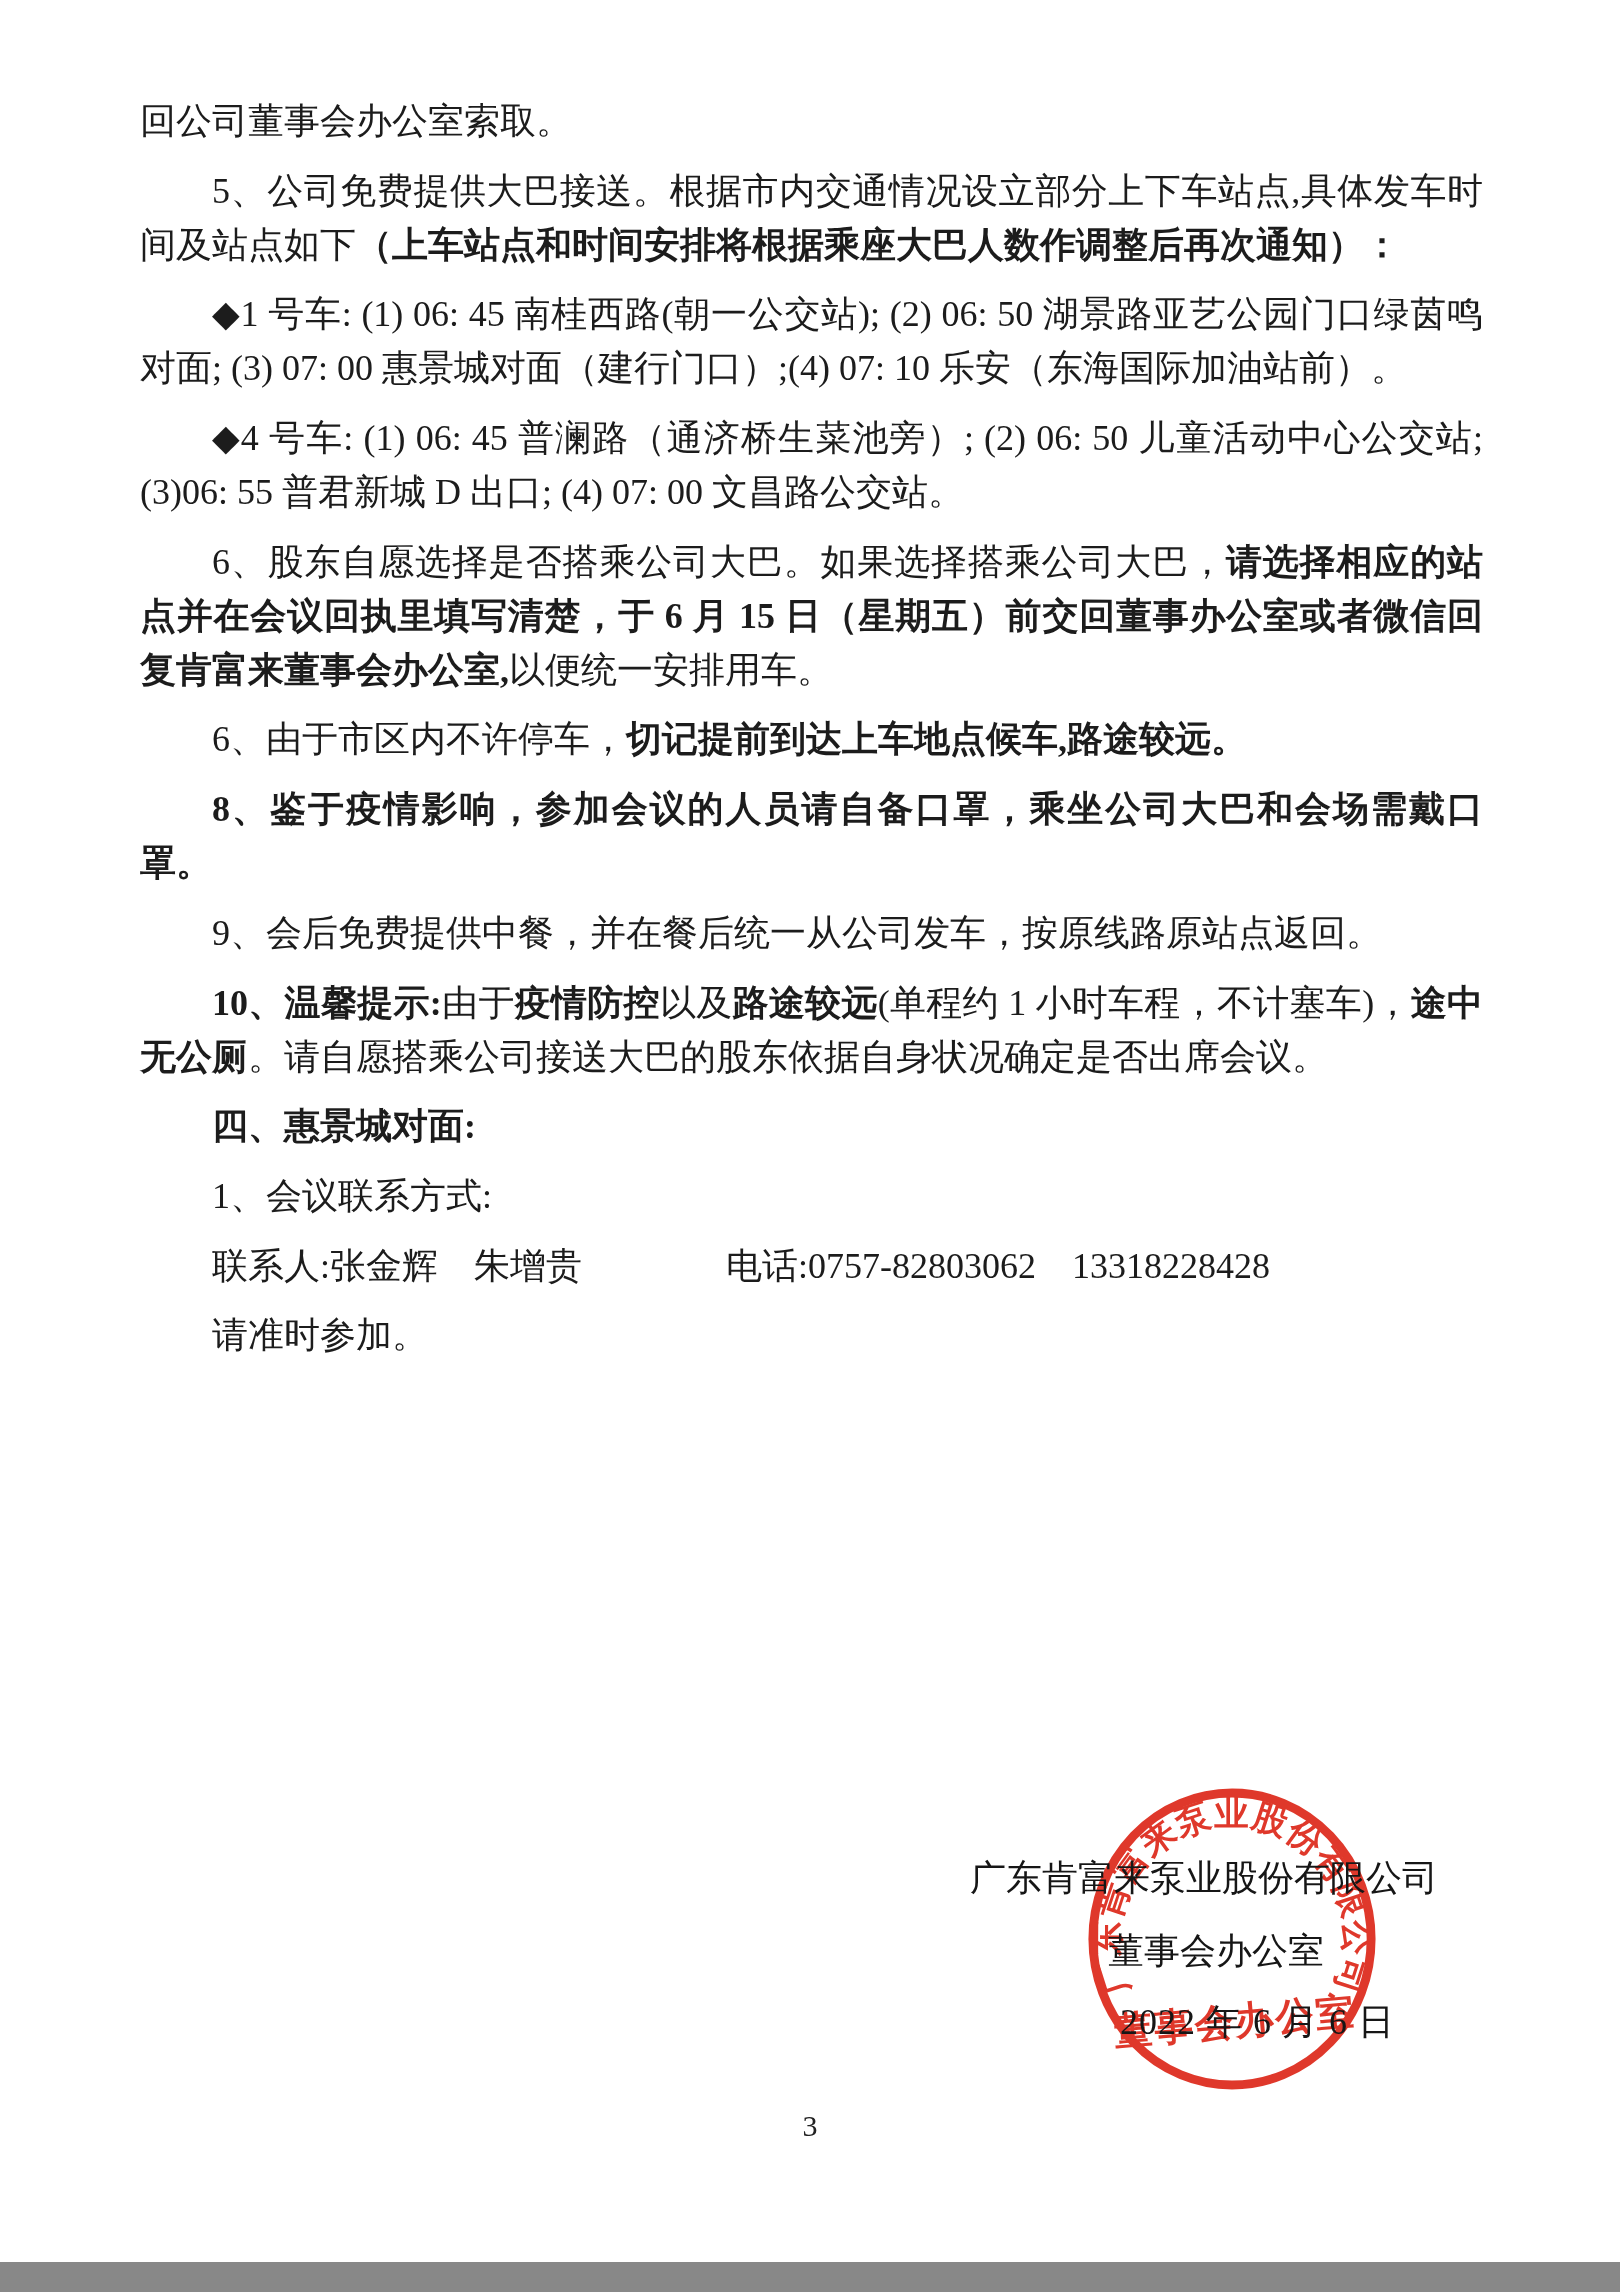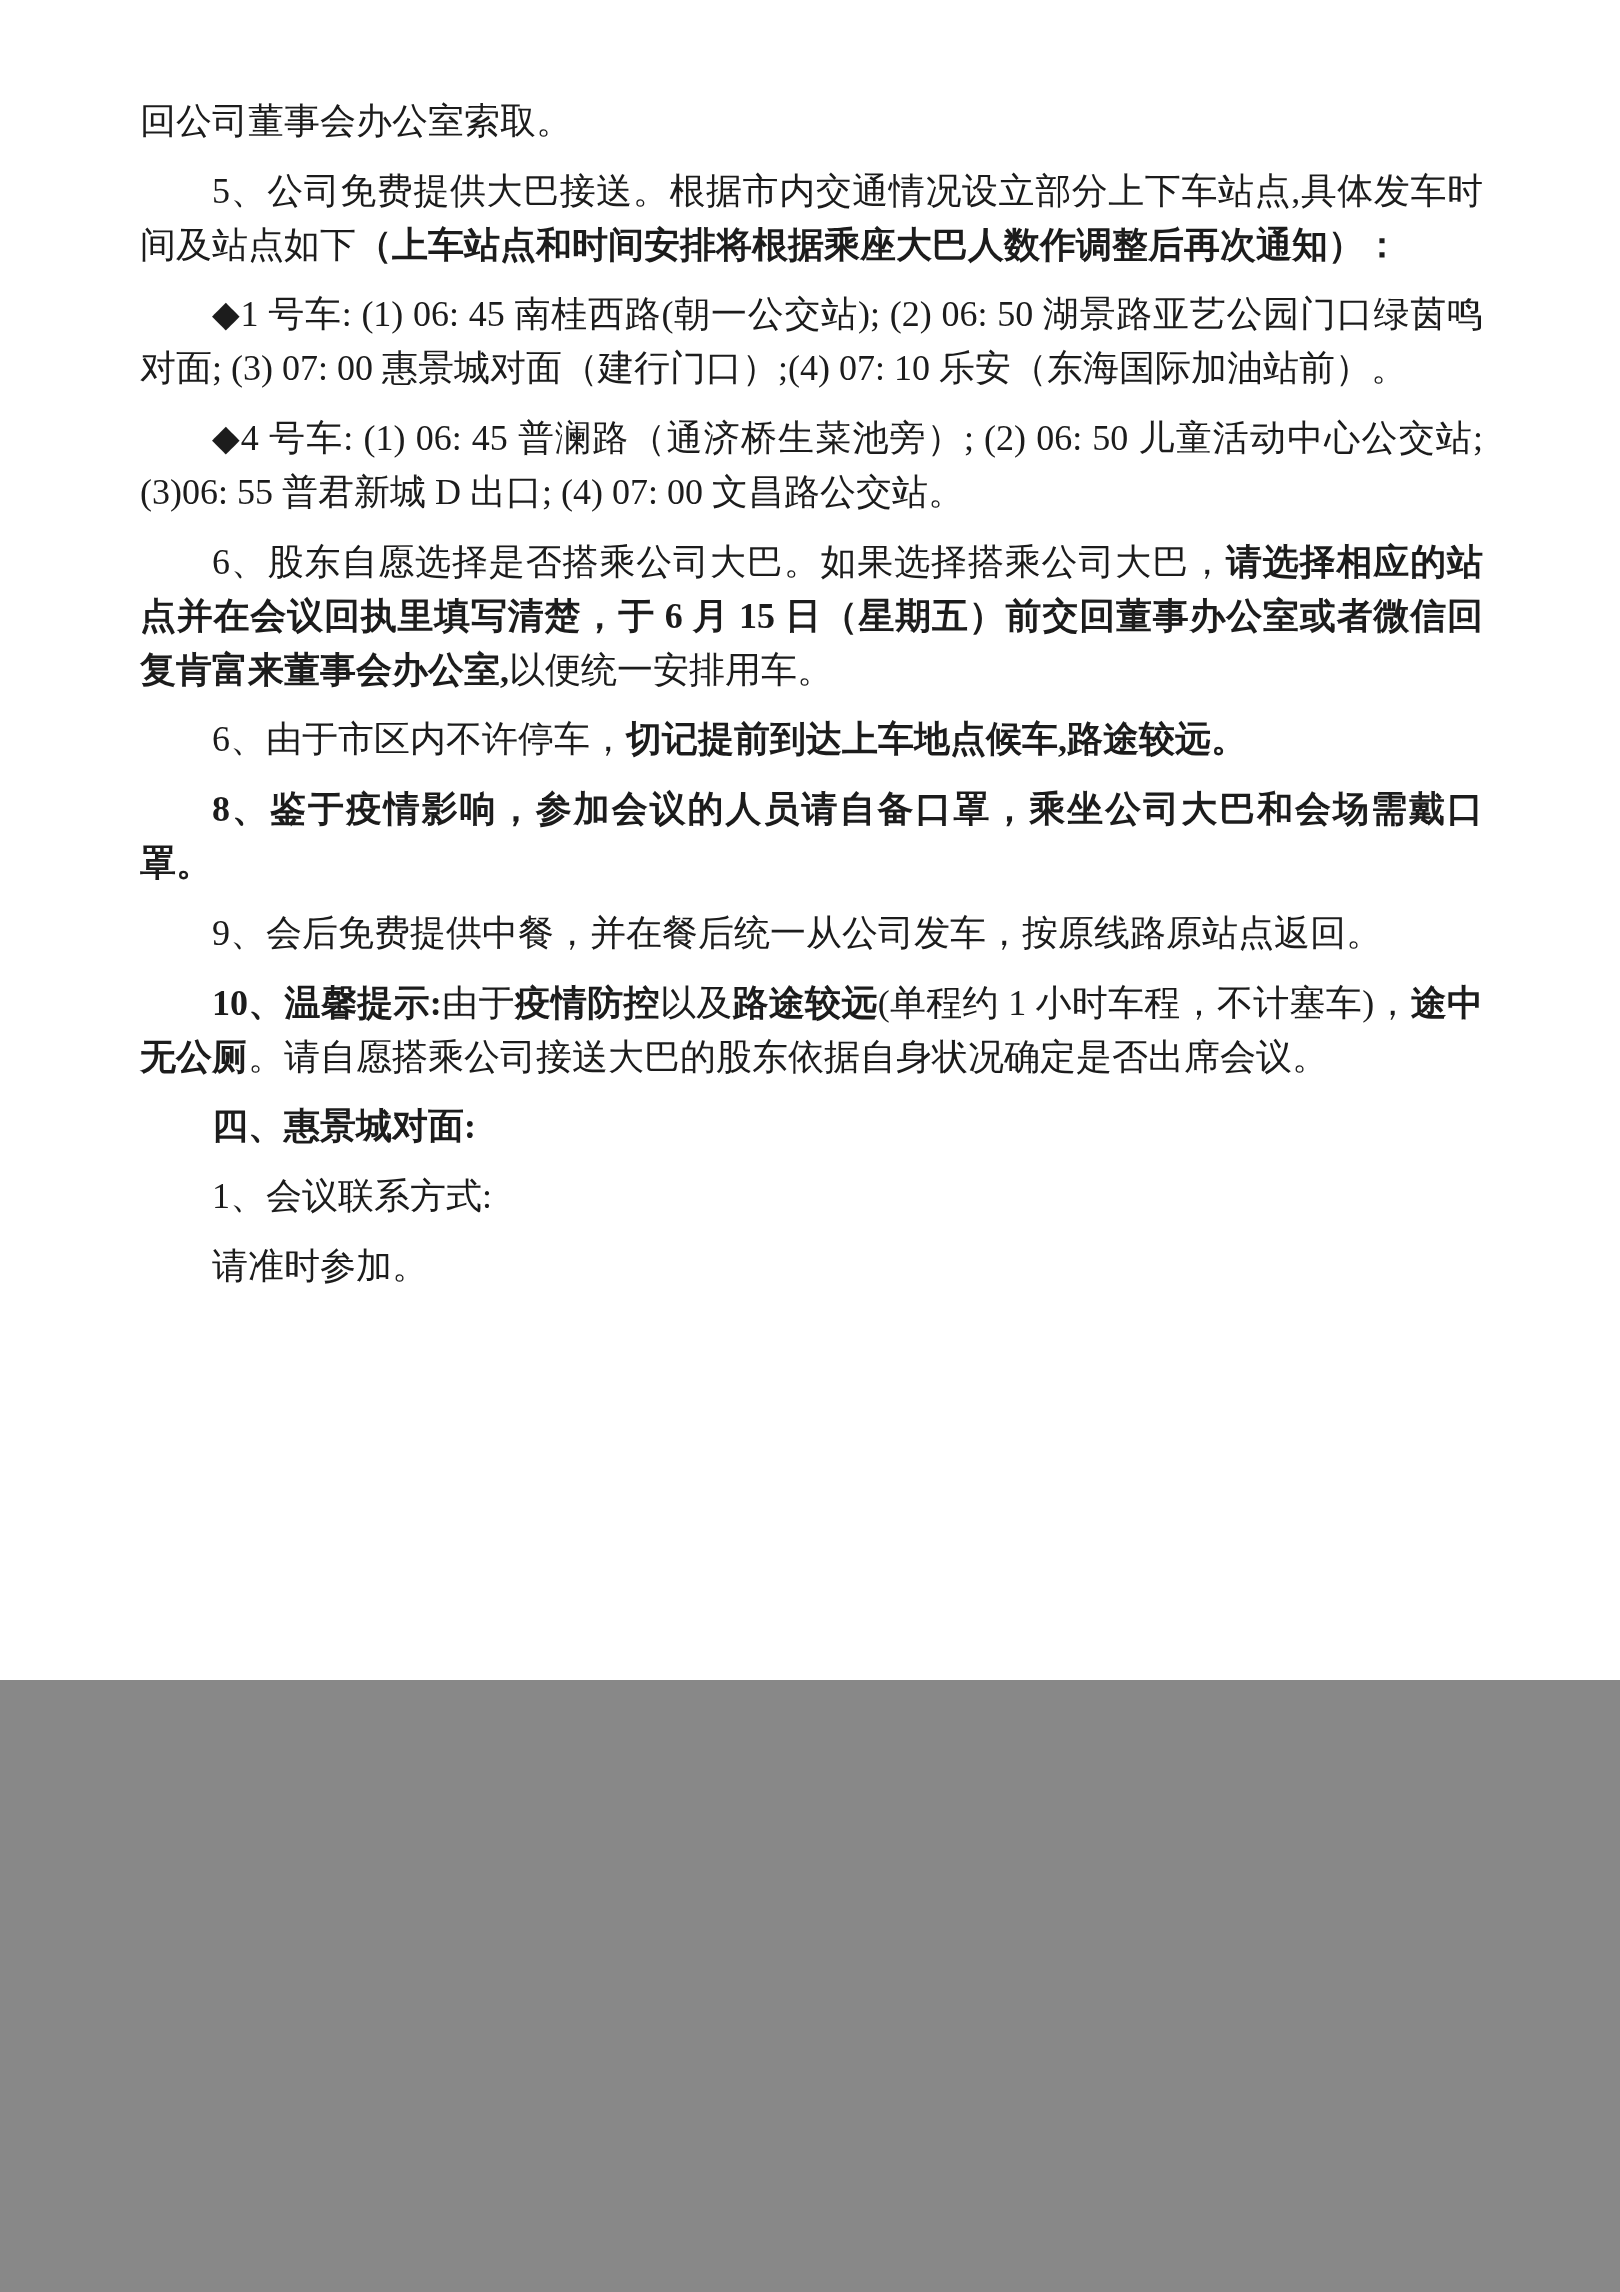--- a/index.html
+++ b/index.html
@@ -3,21 +3,21 @@
 <meta charset="utf-8">
 <style>
   :root{
     --text-color:#1c1c1c;
     --seal-red:#dd2a1b;
     --page-bg:#ffffff;
   }
   html,body{margin:0;padding:0;background:#888;}
   .page{
     position:relative;
-    width:1620px;height:1680px;
+    width:1620px;height:2262px;
     background:var(--page-bg);
     margin:0 auto;
     font-family:"Liberation Serif","DejaVu Serif",serif;
     color:var(--text-color);
     overflow:hidden;
   }
   .doc-body{
     position:absolute;
     left:140px;top:94px;width:1343px;
     font-size:36px;line-height:1.5;
@@ -58,20 +58,21 @@
       <p class="para"><span class="run">5、公司免费提供大巴接送。根据市内交通情况设立部分上下车站点,具体发车时间及站点如下</span><span class="run bold">（上车站点和时间安排将根据乘座大巴人数作调整后再次通知）：</span></p>
       <p class="para"><span class="run">◆1 号车: (1) 06: 45 南桂西路(朝一公交站); (2) 06: 50 湖景路亚艺公园门口绿茵鸣对面; (3) 07: 00 惠景城对面（建行门口）;(4) 07: 10 乐安（东海国际加油站前）。</span></p>
       <p class="para"><span class="run">◆4 号车: (1) 06: 45 普澜路（通济桥生菜池旁）; (2) 06: 50 儿童活动中心公交站; (3)06: 55 普君新城 D 出口; (4) 07: 00 文昌路公交站。</span></p>
       <p class="para"><span class="run">6、股东自愿选择是否搭乘公司大巴。如果选择搭乘公司大巴，</span><span class="run bold">请选择相应的站点并在会议回执里填写清楚，于 6 月 15 日（星期五）前交回董事办公室或者微信回复肯富来董事会办公室,</span><span class="run">以便统一安排用车。</span></p>
       <p class="para"><span class="run">6、由于市区内不许停车，</span><span class="run bold">切记提前到达上车地点候车,路途较远。</span></p>
       <p class="para"><span class="run bold">8、鉴于疫情影响，参加会议的人员请自备口罩，乘坐公司大巴和会场需戴口罩。</span></p>
       <p class="para"><span class="run">9、会后免费提供中餐，并在餐后统一从公司发车，按原线路原站点返回。</span></p>
       <p class="para"><span class="run bold">10、温馨提示:</span><span class="run">由于</span><span class="run bold">疫情防控</span><span class="run">以及</span><span class="run bold">路途较远</span><span class="run">(单程约 1 小时车程，不计塞车)，</span><span class="run bold">途中无公厕</span><span class="run">。请自愿搭乘公司接送大巴的股东依据自身状况确定是否出席会议。</span></p>
       <p class="para"><span class="run bold">四、惠景城对面:</span></p>
       <p class="para"><span class="run">1、会议联系方式:</span></p>
+      <p class="para"><span class="run">联系人:张金辉　朱增贵</span><span class="run gap">电话:0757-82803062　13318228428</span></p>
       <p class="para"><span class="run">请准时参加。</span></p>
     </div>
 
   <svg class="seal" viewBox="0 0 300 310" width="296" height="306" aria-hidden="true">
     <ellipse cx="150" cy="155" rx="141" ry="148" fill="none" stroke="var(--seal-red)" stroke-width="9"></ellipse>
     <path id="sealArc" d="M 56 221 A 115 115 0 1 1 244 221" fill="none"></path>
     <text font-size="35" letter-spacing="1">
       <textPath href="#sealArc" startOffset="50%" text-anchor="middle">广东肯富来泵业股份有限公司</textPath>
     </text>
     <text class="seal-center" x="153" y="252" text-anchor="middle" font-size="39" letter-spacing="2" transform="rotate(-5 150 240)">董事会办公室</text>

